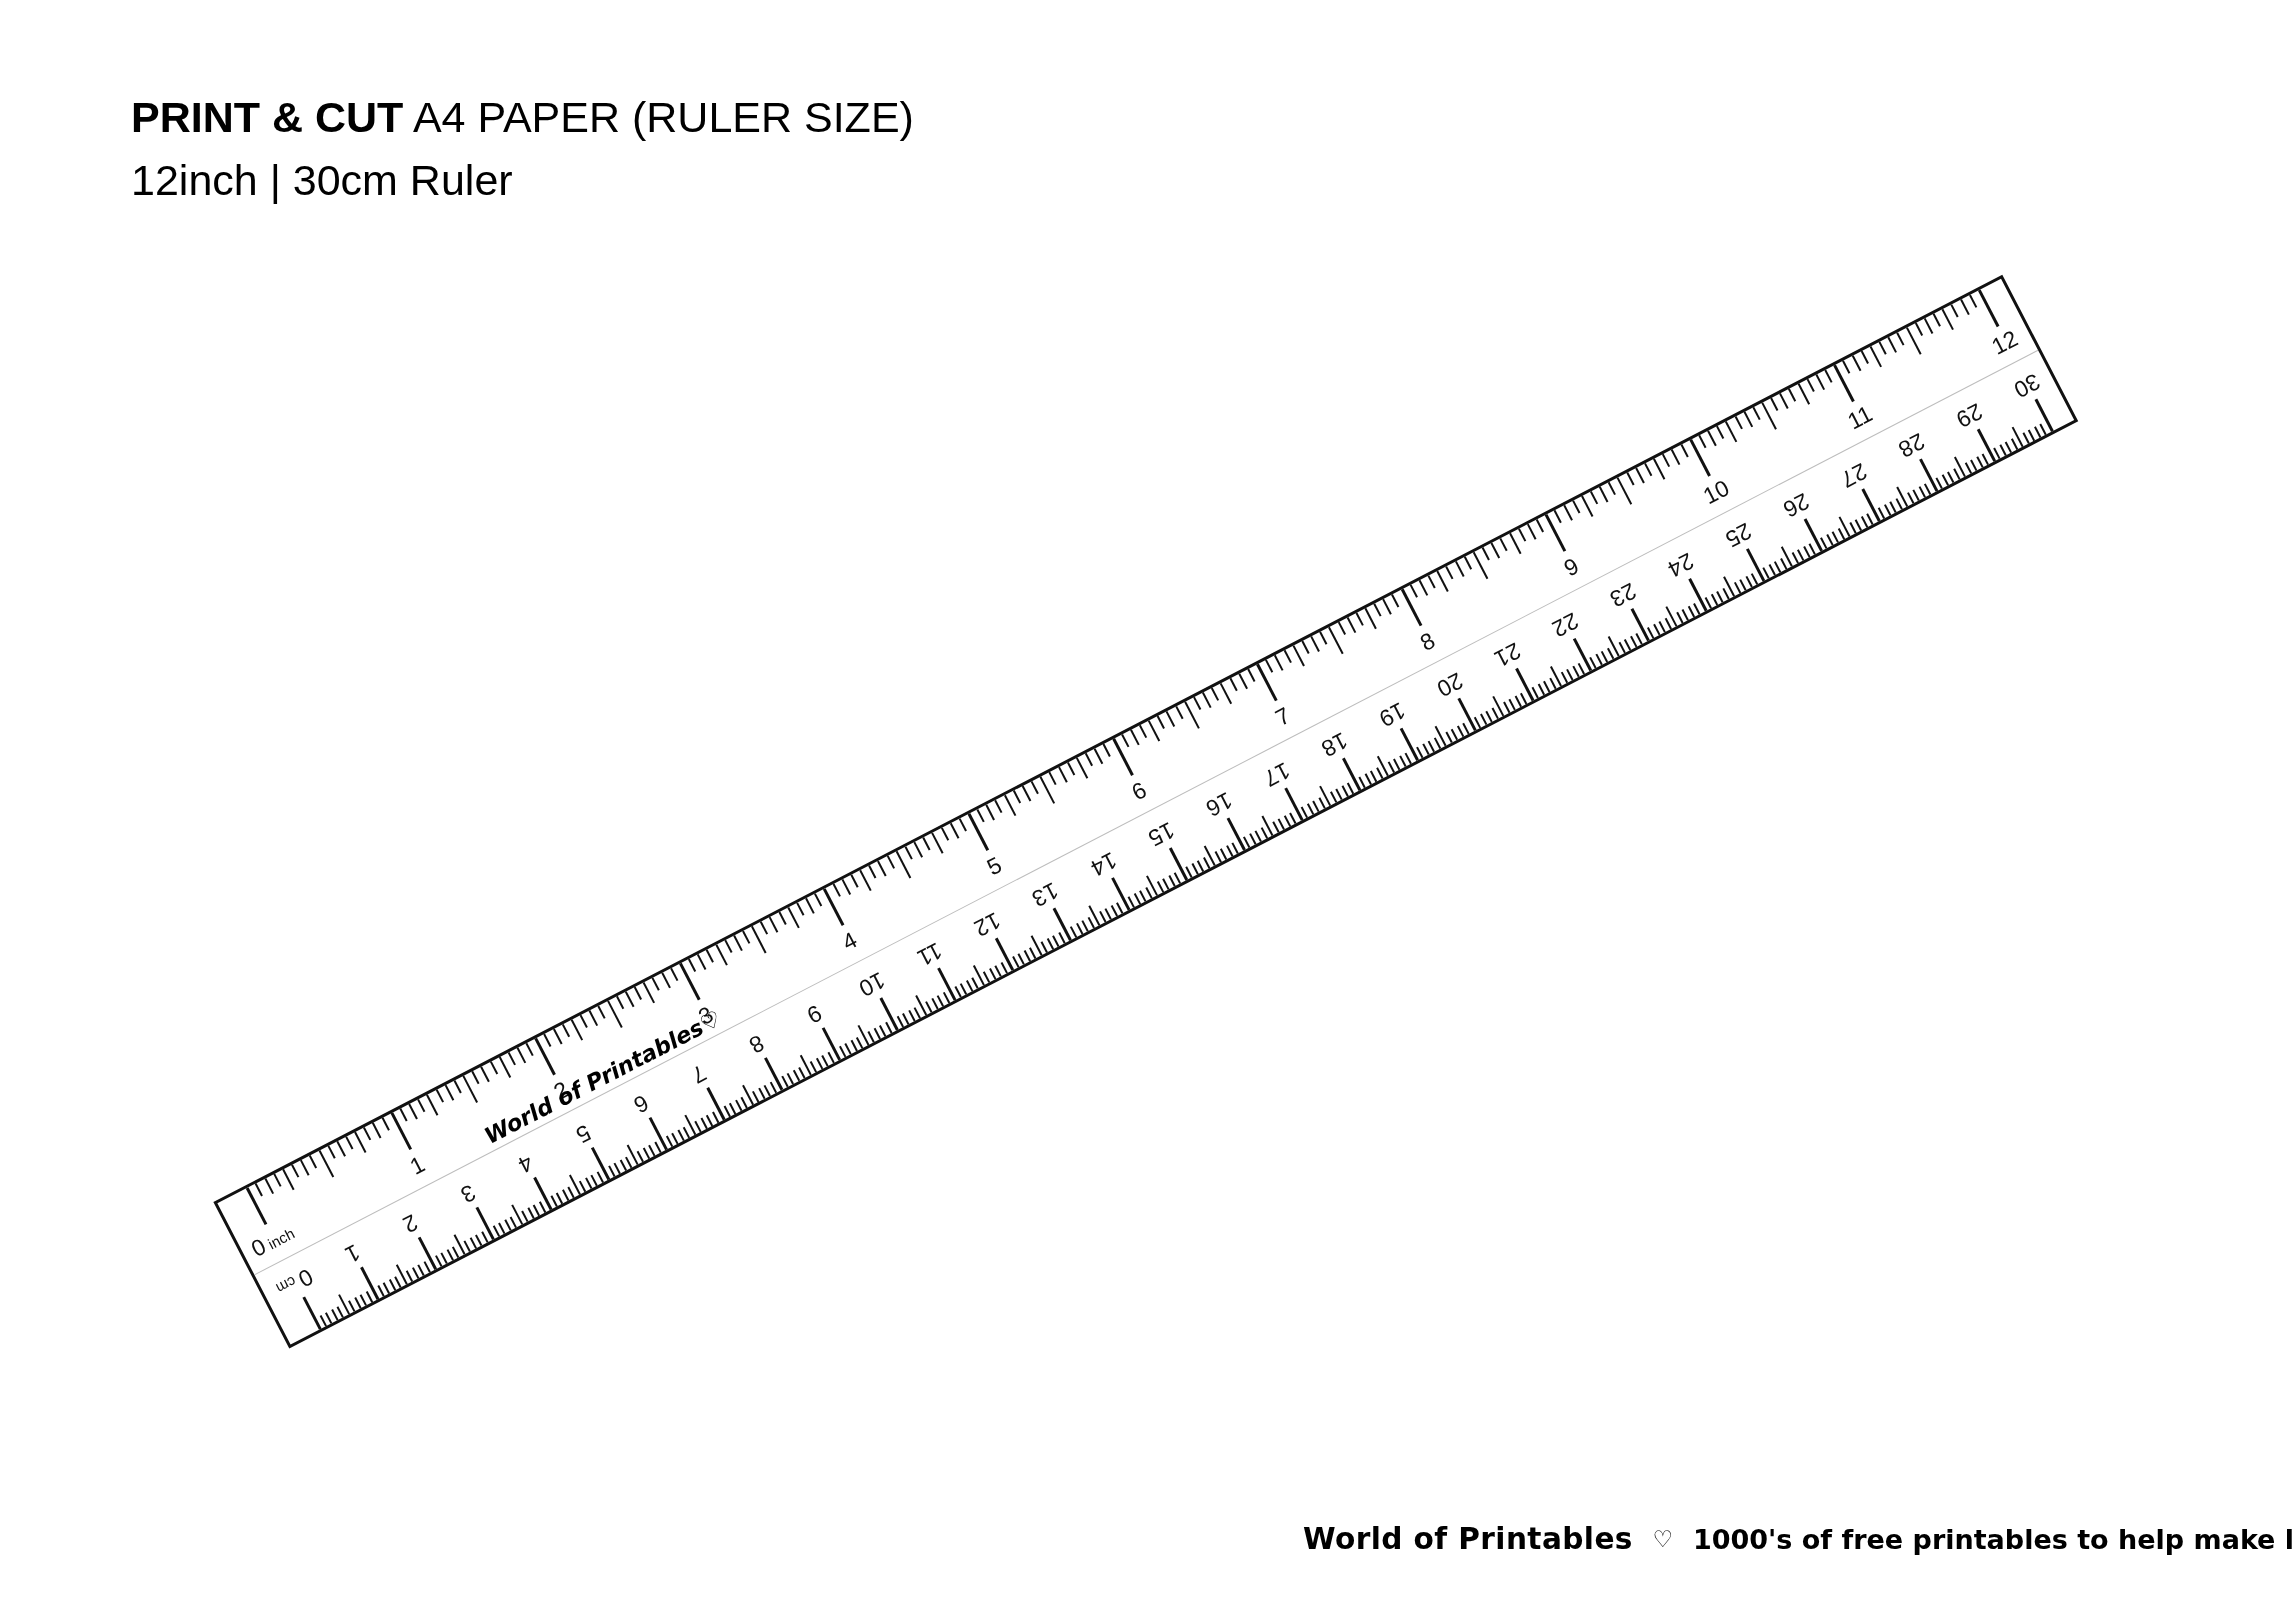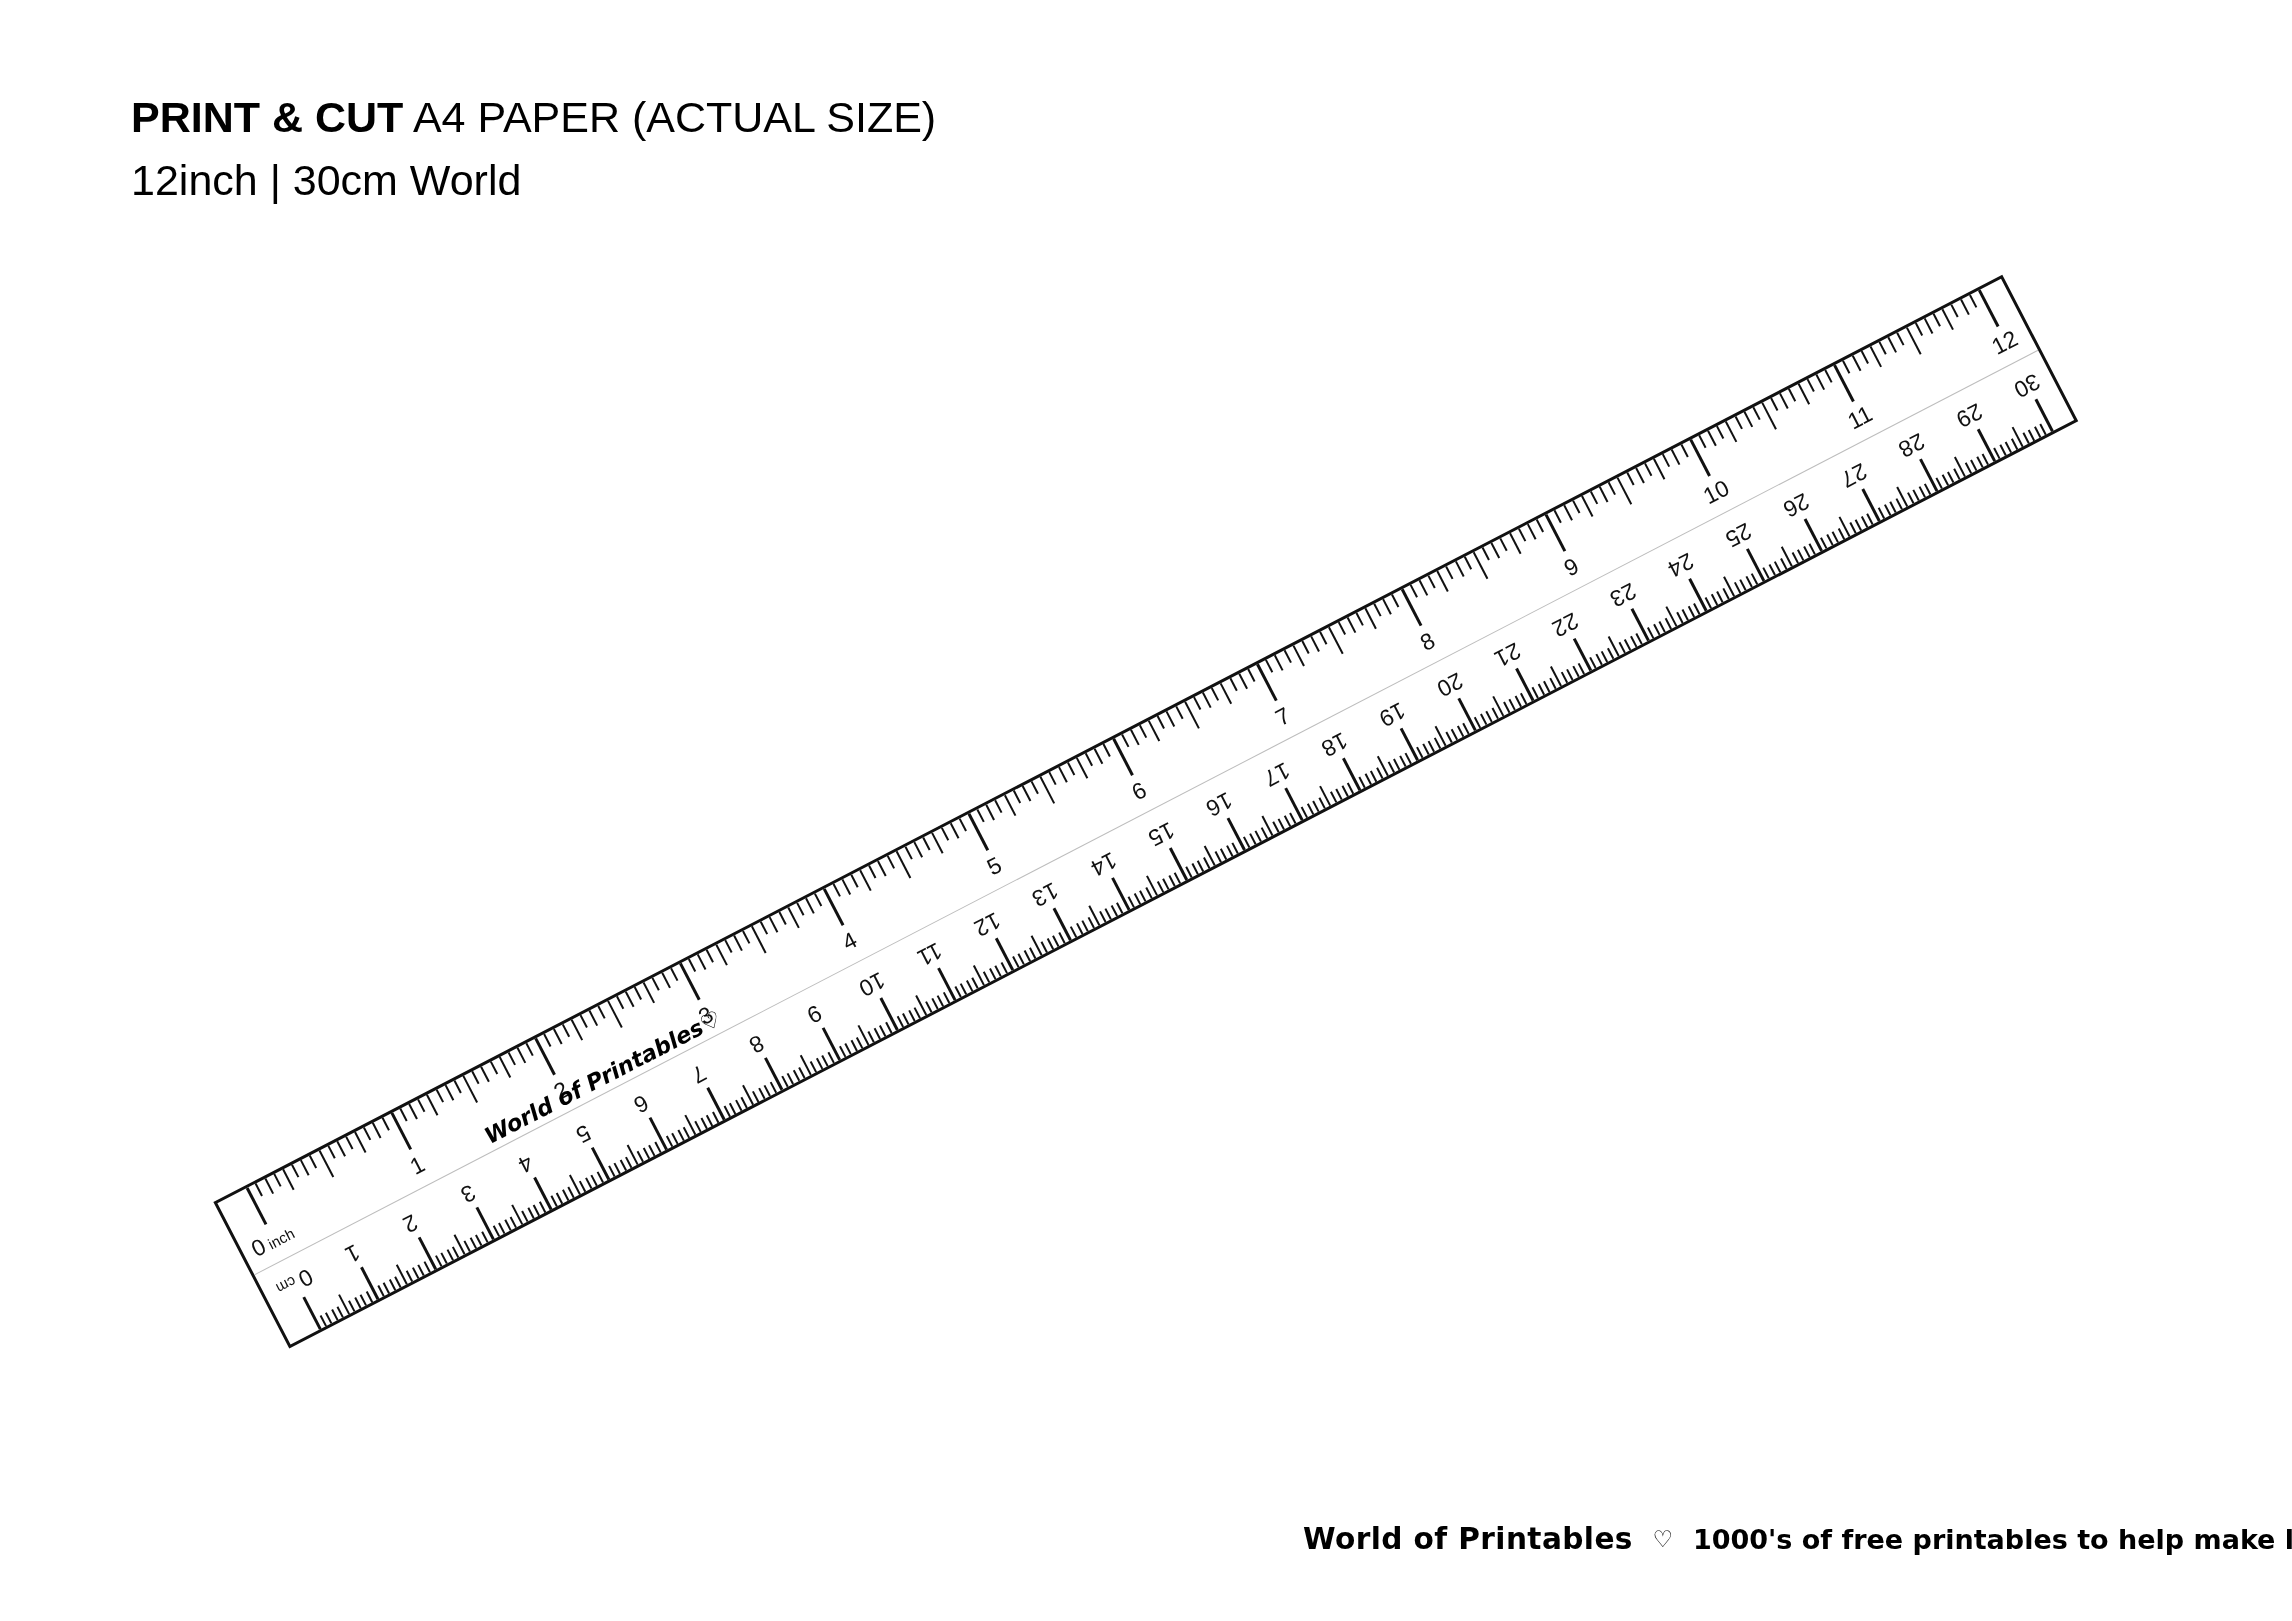--- a/index.html
+++ b/index.html
@@ -149,22 +149,22 @@
   #footer-tag {
     font-family: "DejaVu Sans", sans-serif;
     font-weight: 700;
     font-size: 27px;
   }
 </style>
 </head>
 <body>
 
 <div id="heading">
-  <div id="subtitle"><span class="strong">PRINT &amp; CUT</span><span> A4 PAPER (ACTUAL SIZE)</span></div>
-  <div id="subtitle2">12inch | 30cm World</div>
+  <div id="subtitle"><span class="strong">PRINT &amp; CUT</span><span> A4 PAPER (RULER SIZE)</span></div>
+  <div id="subtitle2">12inch | 30cm Ruler</div>
 </div>
 
 <div id="ruler-wrap">
   <div id="ruler">
     <div class="seam"></div>
 
     <div class="scale inches" id="scale-inches">
         <div class="tick t-major" style="left: 32px; height: 41px;"></div>
         <div class="lbl" style="left: 32px; top: 47px;">0<span class="unit"> inch</span></div>
         <div class="tick" style="left: 42px; height: 14px;"></div>

